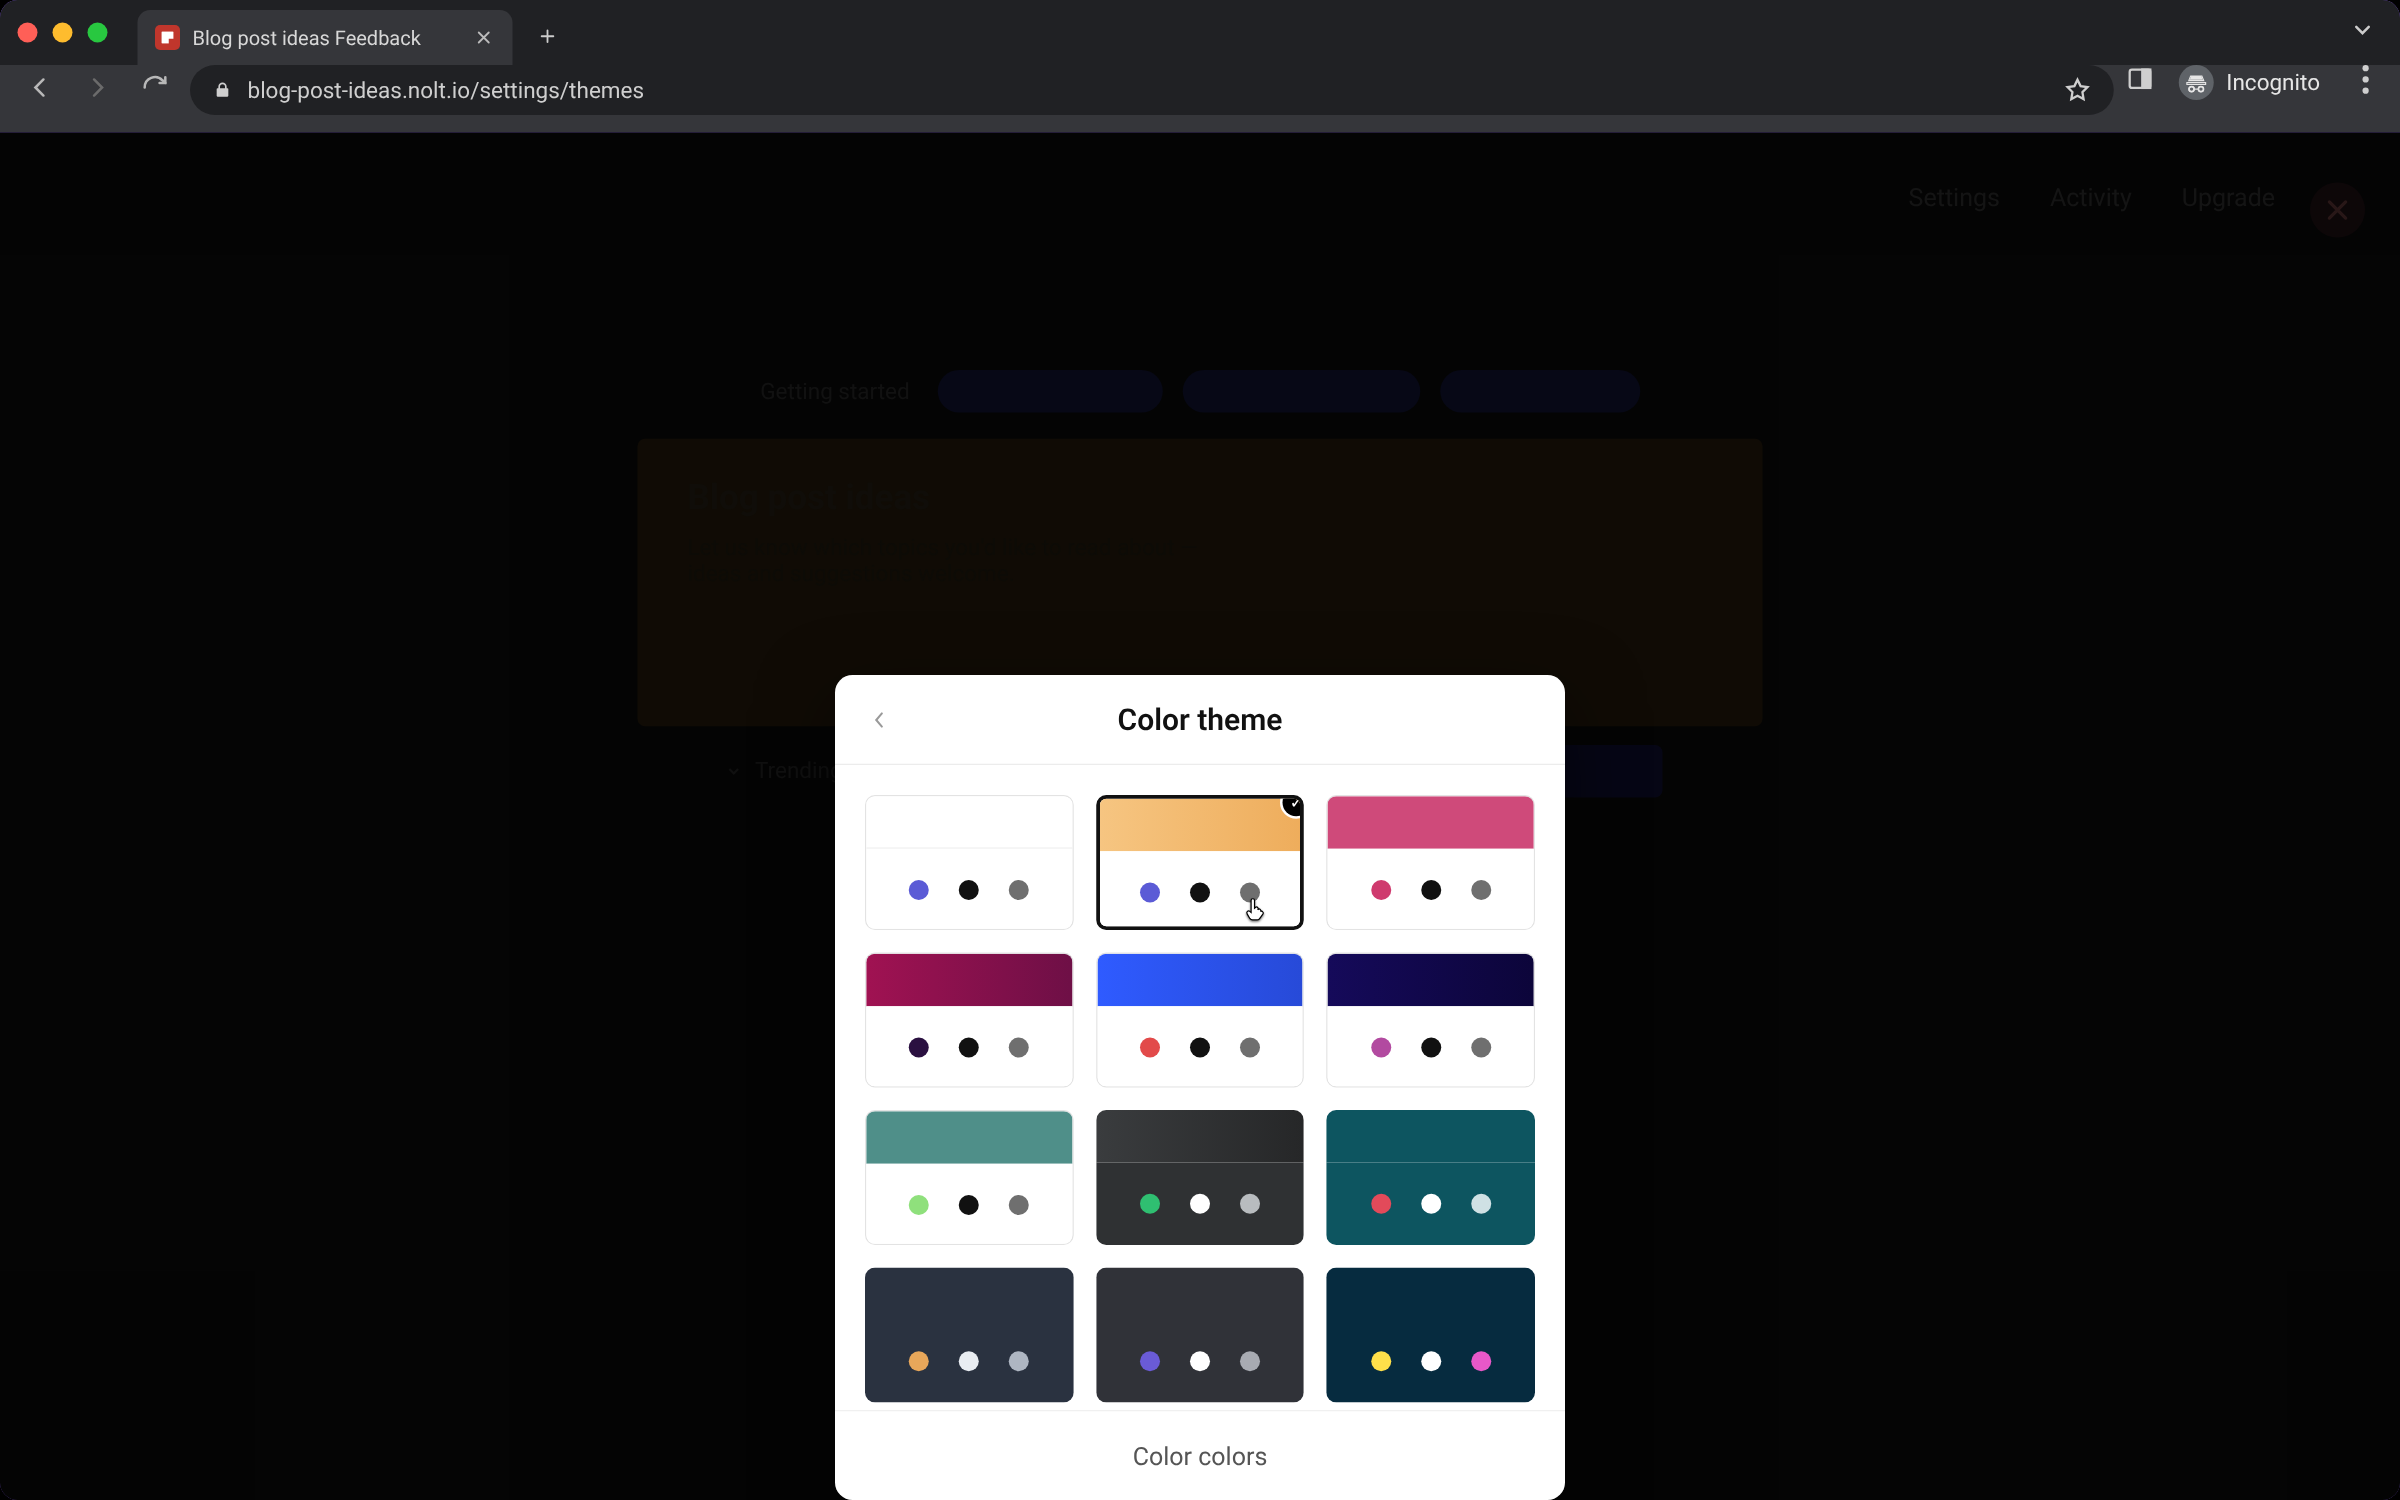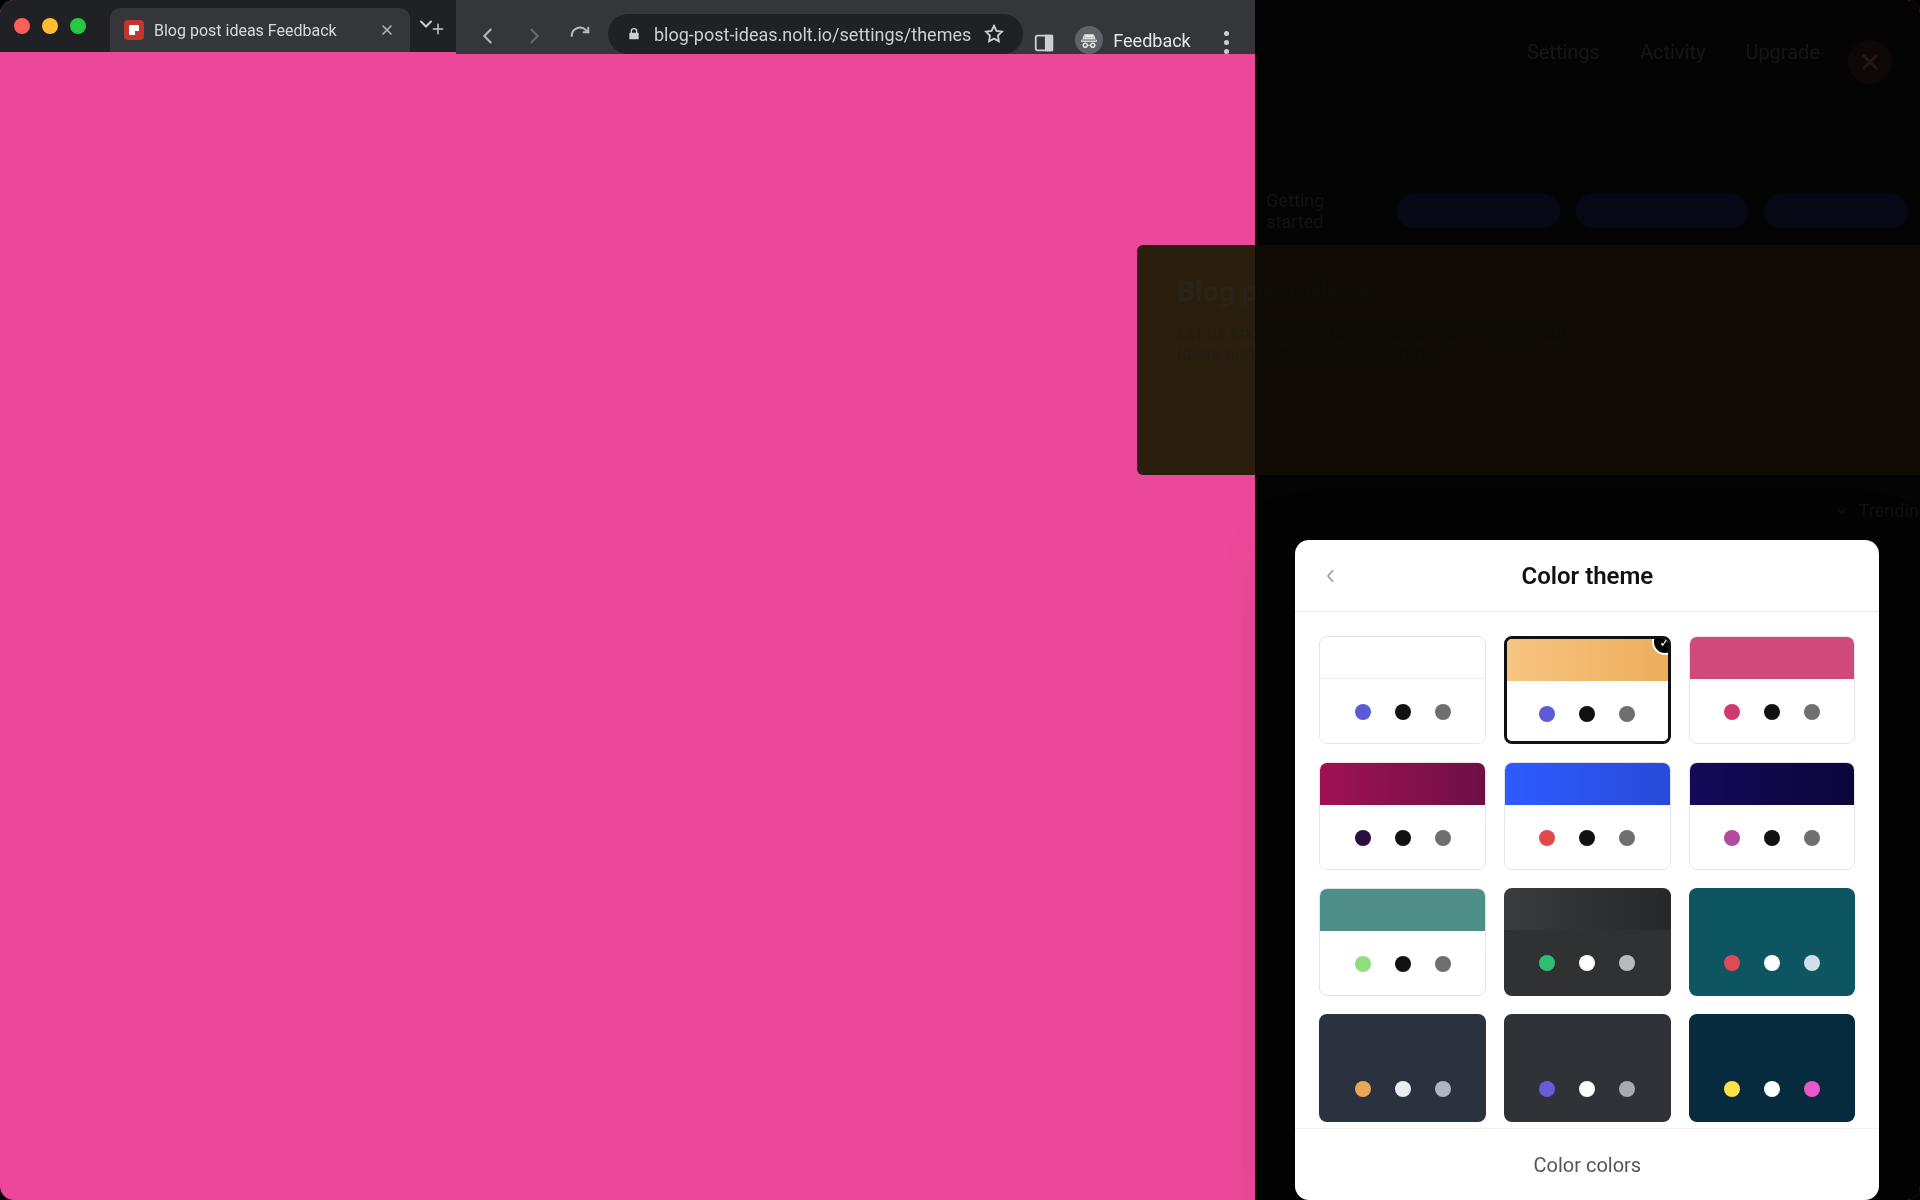--- a/index.html
+++ b/index.html
@@ -2,24 +2,24 @@
 <html><head>
 <meta charset="utf-8">
 <style>
   * { box-sizing: border-box; margin: 0; padding: 0; }
   html, body { width: 1920px; height: 1200px; overflow: hidden; font-family: -apple-system, BlinkMacSystemFont, "Segoe UI", Roboto, Helvetica, Arial, sans-serif; }
   body { background: #000; }
 
   
   .window {
     position: absolute; inset: 0;
-    background: #ec4899;
+    background: #8b5cf6;
     border-radius: 14px;
     overflow: hidden;
-    display: flex; flex-direction: row;
+    display: flex; flex-direction: column;
   }
 
   
   .tab-strip {
     height: 52px;
     background: #202124;
     display: flex; align-items: center;
     padding: 0 0 0 14px;
     position: relative;
   }
@@ -47,21 +47,21 @@
   .favicon::after{ content:""; width:10px; height:10px; background:#fff; clip-path: polygon(0 0,100% 0,100% 60%,60% 60%,60% 100%,0 100%); border-radius:1px; }
   .tab-close { margin-left:auto; width:18px; height:18px; display:flex; align-items:center; justify-content:center; color:#bbb; }
   .tab-close svg, .newtab svg { width:16px; height:16px; }
   .newtab { width:36px; height:36px; margin-left:10px; display:flex; align-items:center; justify-content:center; color:#ccc; border-radius:50%; margin-top:6px;}
   .strip-expand { position:absolute; right:20px; top:14px; color:#ccc; }
 
   
   .url-bar {
     height: 54px;
     background: #35363a;
-    display: flex; align-items: flex-end;
+    display: flex; align-items: flex-start;
     padding: 0 14px;
     gap: 10px;
     color: #cfcfcf;
   }
   .nav-btn { width:36px; height:36px; display:flex; align-items:center; justify-content:center; border-radius:50%; color:#b8b8b8; }
   .nav-btn.disabled { color:#6b6b6b; }
   .nav-btn svg { width:22px; height:22px; }
   .omnibox {
     flex:1; height:40px; background:#202124; border-radius:20px;
     display:flex; align-items:center; padding:0 18px; gap:12px;
@@ -204,21 +204,21 @@
       </svg>
     <div class="incognito">
       <div class="icon">
         <svg width="18" height="18" viewBox="0 0 24 24" fill="#e6e6e6">
             <path d="M4 10l2-5h12l2 5H4zm-2 2h20v2H2v-2zm5 4a3 3 0 1 0 0 6 3 3 0 0 0 0-6zm10 0a3 3 0 1 0 0 6 3 3 0 0 0 0-6zM9.8 19h4.4" stroke="#e6e6e6" stroke-width="1.2" fill="none"></path>
             <circle cx="7" cy="19" r="2.6" fill="none" stroke="#e6e6e6" stroke-width="1.6"></circle>
             <circle cx="17" cy="19" r="2.6" fill="none" stroke="#e6e6e6" stroke-width="1.6"></circle>
             <path d="M5 9l1.6-4h10.8L19 9H5z"></path>
           </svg>
       </div>
-      <span>Feedback</span>
+      <span>Incognito</span>
     </div>
     <div class="menu-dots">
         <span></span>
         <span></span>
         <span></span>
       </div>
   </div>
 
   <div class="viewport">
     <div class="page-bg">

